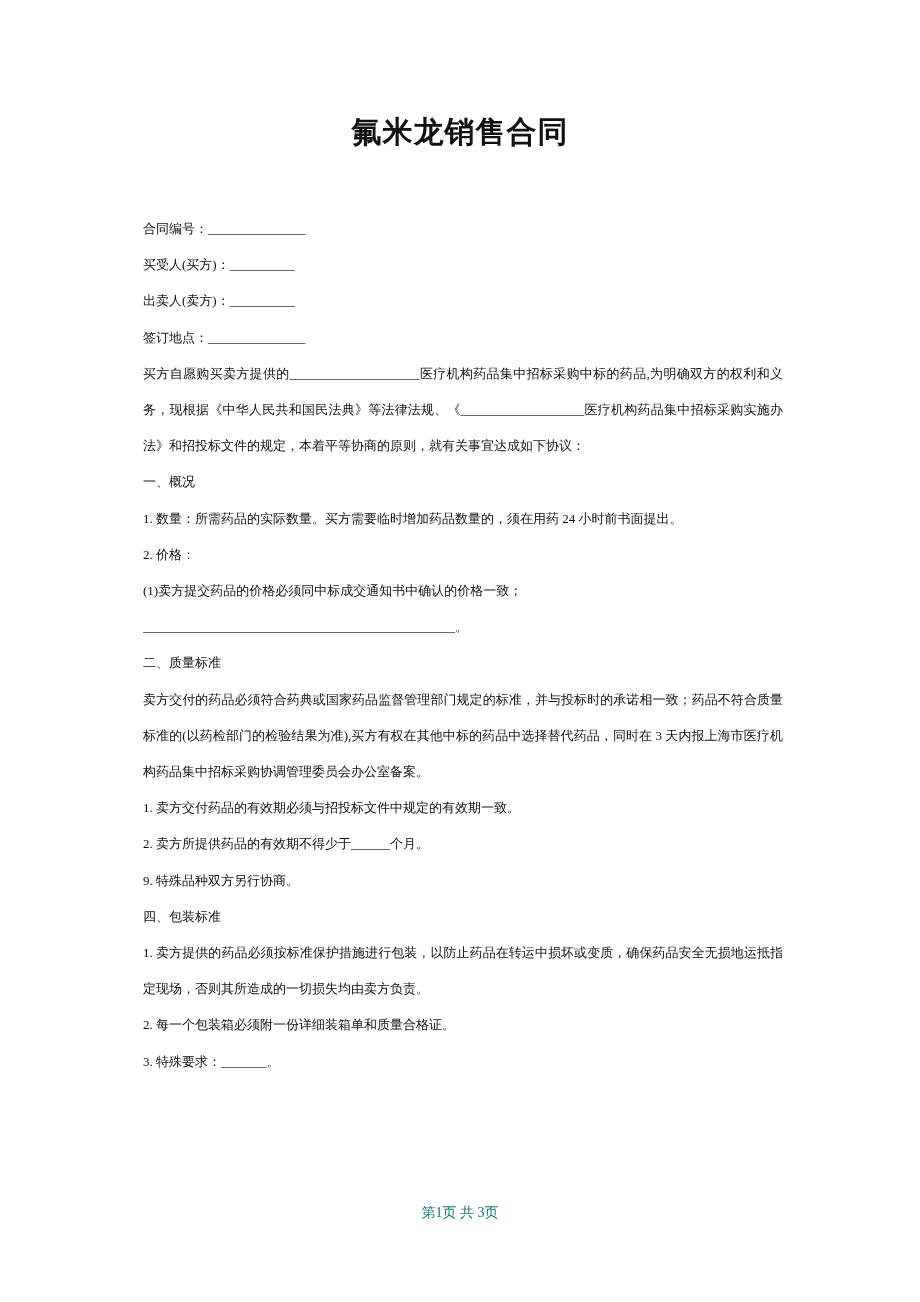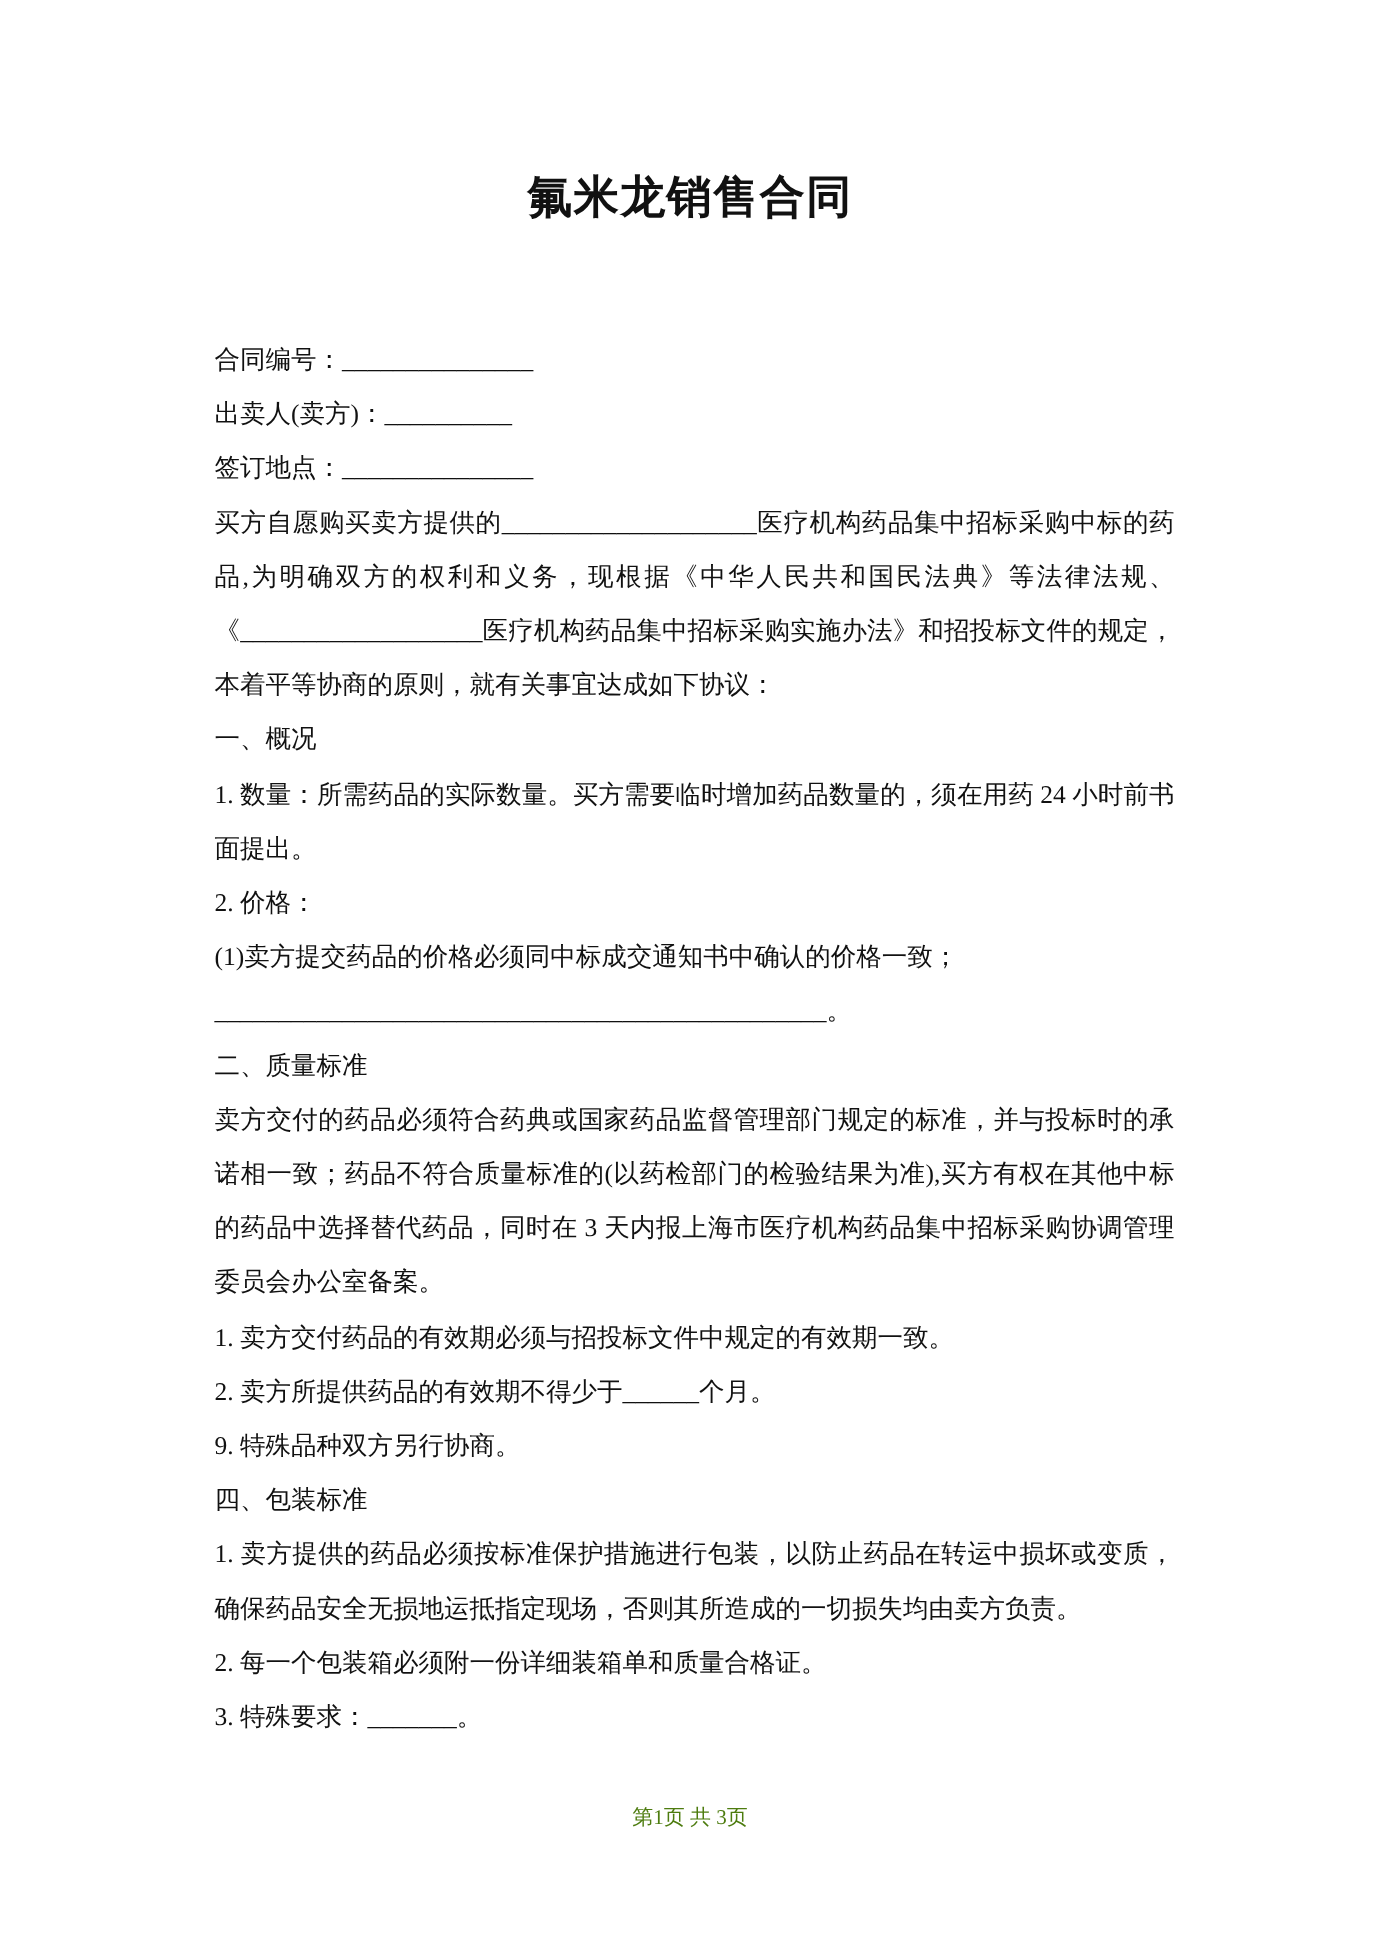--- a/index.html
+++ b/index.html
@@ -23,57 +23,58 @@
     width: 100%;
     margin: 0;
     text-align: center;
     font-size: 30px;
     font-weight: 700;
     line-height: 46px;
     letter-spacing: 1px;
   }
   .doc-body {
     position: absolute;
-    top: 222px;
+    top: 211px;
     left: 143px;
     width: 640px;
-    font-size: 17px;
+    font-size: 13px;
     line-height: 36.2px;
     text-align: left;
   }
   .doc-body p {
     margin: 0;
     overflow-wrap: break-word;
   }
   .justify {
     text-align: justify;
     text-align-last: left;
   }
   .page-footer {
     position: absolute;
     top: 1202px;
     left: 0;
     width: 100%;
     text-align: center;
     font-size: 14px;
     line-height: 22px;
-    color: #4d7c0f;
+    color: #0f766e;
   }
 </style>
 </head>
 <body>
 
 <div class="page">
 
   <h1 class="doc-title">氟米龙销售合同</h1>
 
   <div class="doc-body">
 
     <p>合同编号：_______________</p>
 
+    <p>买受人(买方)：__________</p>
 
     <p>出卖人(卖方)：__________</p>
 
     <p>签订地点：_______________</p>
 
     <p class="justify">买方自愿购买卖方提供的____________________医疗机构药品集中招标采购中标的药品,为明确双方的权利和义务，现根据《中华人民共和国民法典》等法律法规、《___________________医疗机构药品集中招标采购实施办法》和招投标文件的规定，本着平等协商的原则，就有关事宜达成如下协议：</p>
 
     <p>一、概况</p>
 
     <p class="justify">1. 数量：所需药品的实际数量。买方需要临时增加药品数量的，须在用药 24 小时前书面提出。</p>

